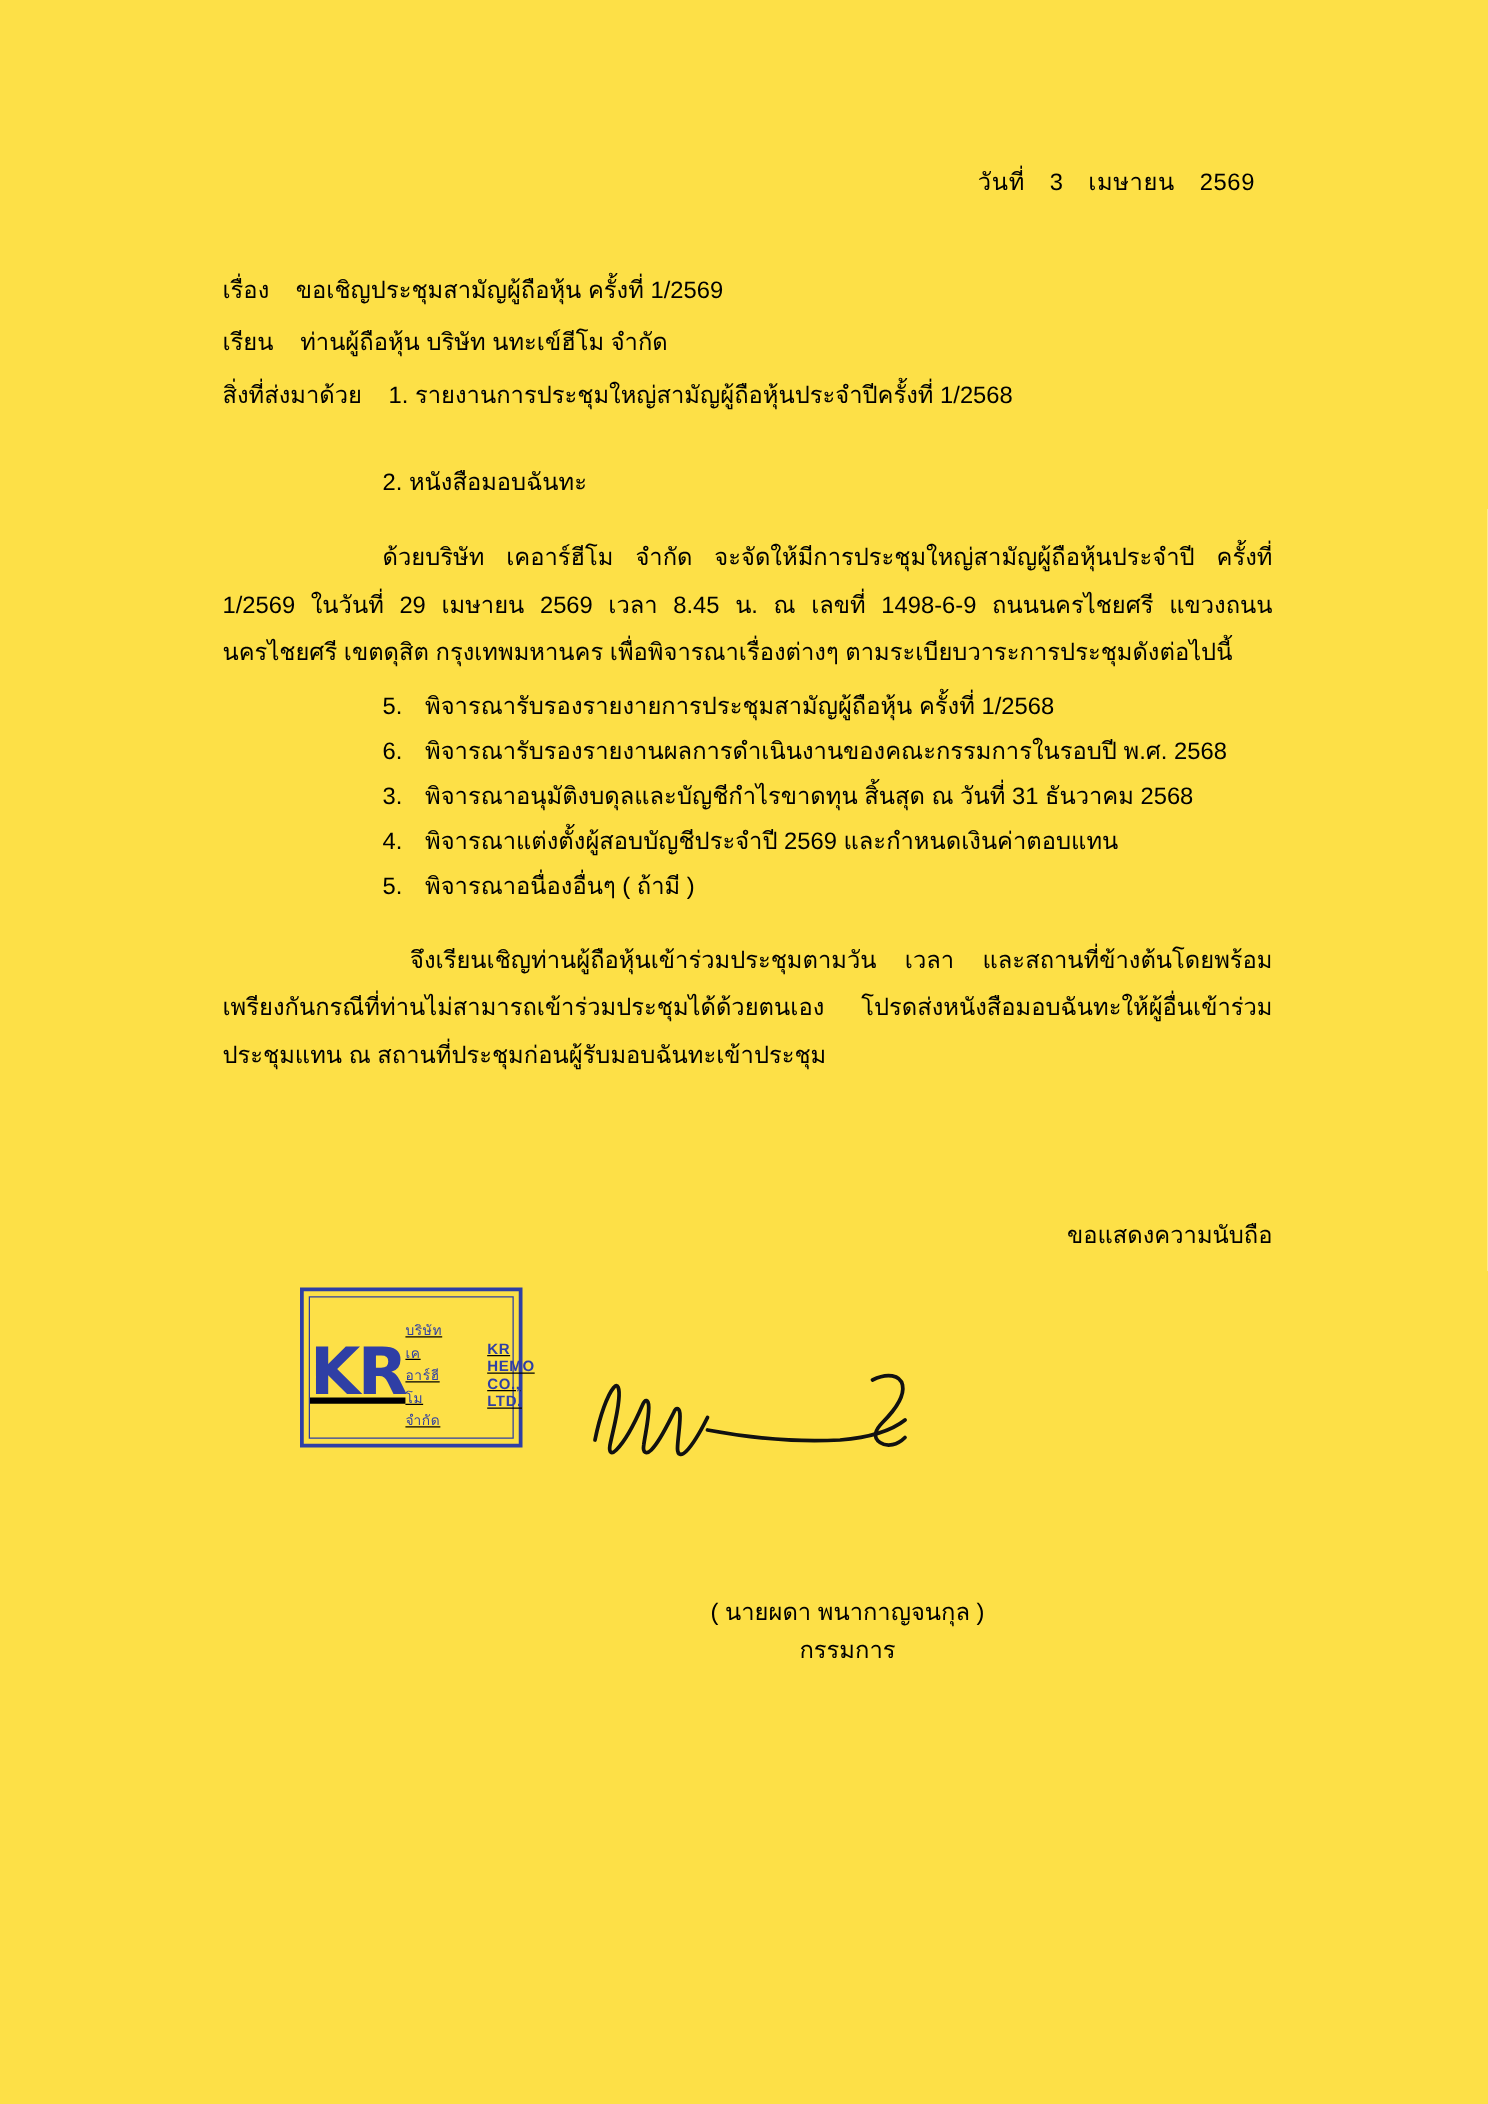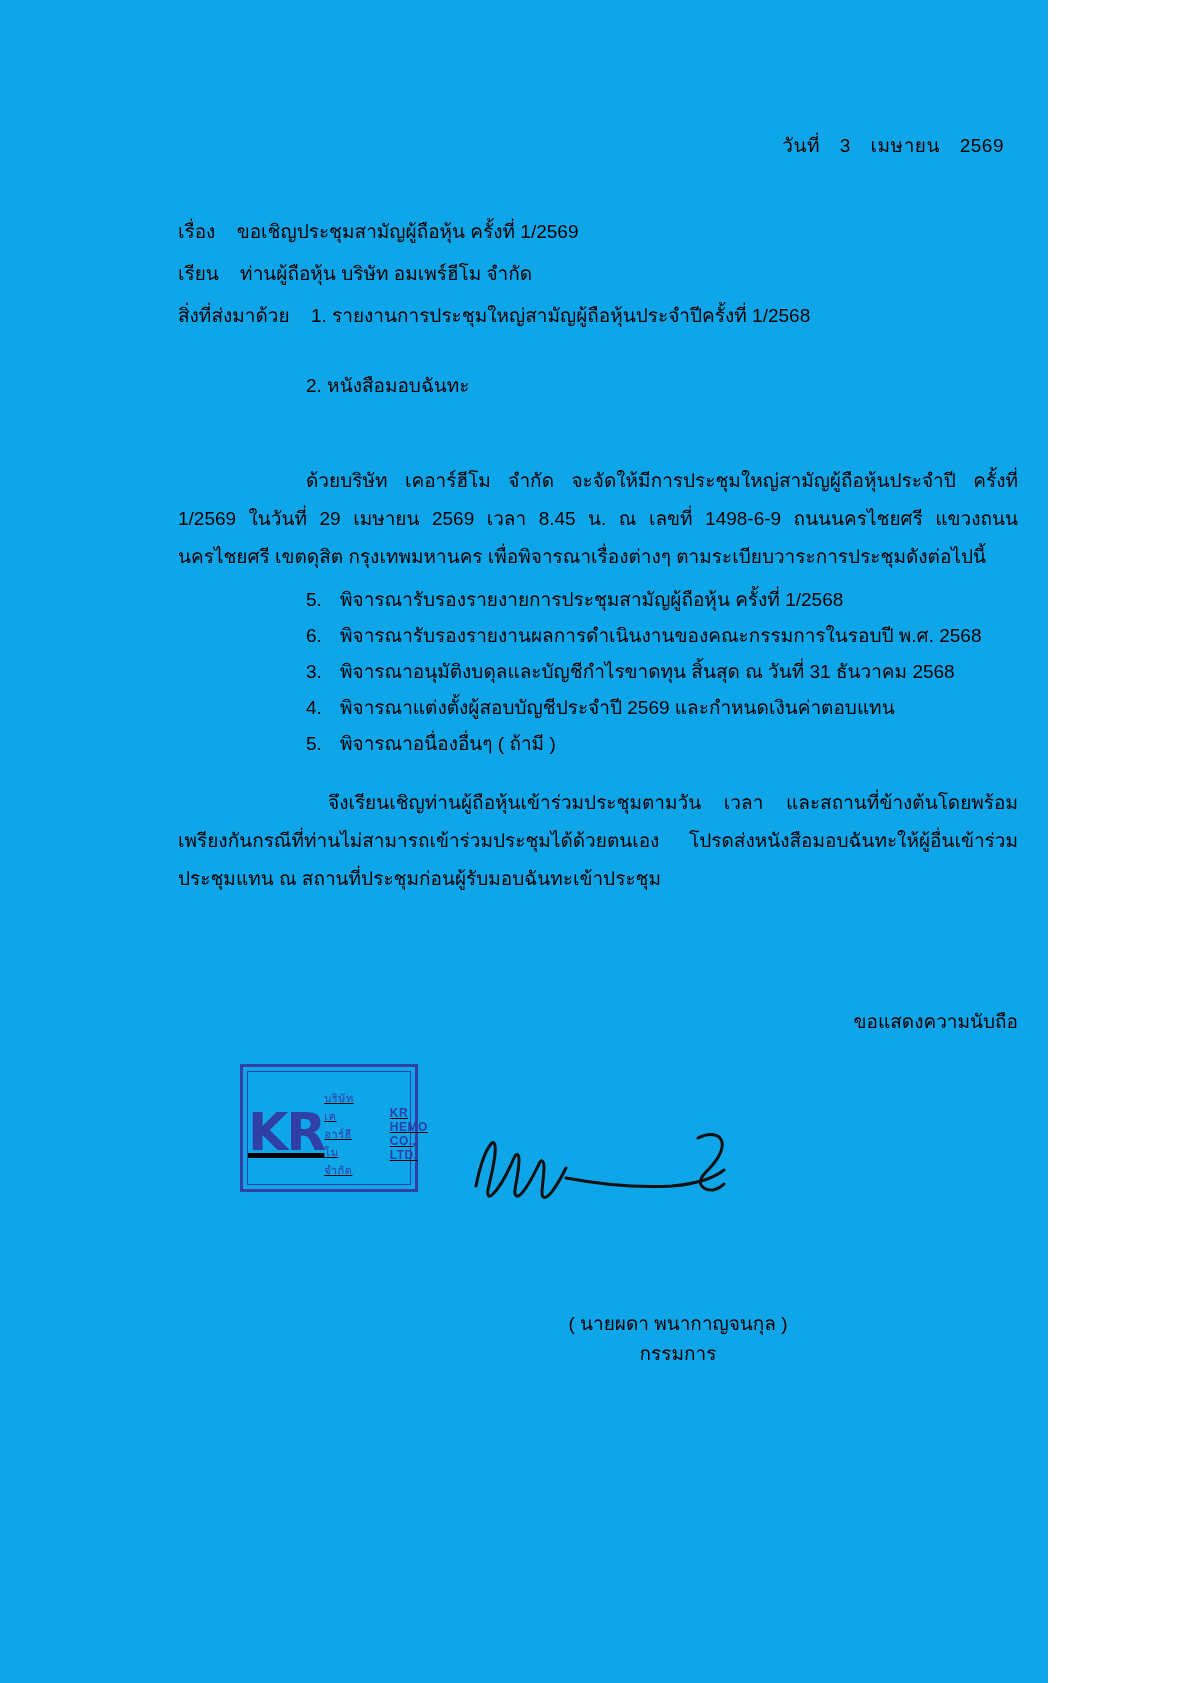--- a/index.html
+++ b/index.html
@@ -11,24 +11,23 @@
     width: 1190px;
     height: 1683px;
     position: relative;
     font-family: "Liberation Sans", sans-serif;
     color: #000000;
     overflow: hidden;
   }
   .page {
     position: absolute;
     top: 0; left: 0;
-    width: 1022px;
+    width: 1190px;
     height: 1683px;
-    background: #0ea5e9;
-    padding-left: 26px;
+    background: #fde047;
   }
   .doc-body {
     position: absolute;
     left: 178px;
     top: 130px;
     width: 840px;
   }
   .date-line {
     text-align: right;
     font-size: 19px;
@@ -40,21 +39,21 @@
   .field-row {
     font-size: 19px;
     margin-bottom: 12px;
     white-space: nowrap;
   }
   .field-label { display: inline-block; }
   .field-value { display: inline-block; margin-left: 16px; }
   .attach-second {
     font-size: 19px;
     margin-top: 40px;
-    margin-bottom: 62px;
+    margin-bottom: 28px;
     padding-left: 128px;
   }
   .para {
     font-size: 19px;
     line-height: 38px;
     text-align: justify;
     text-justify: inter-word;
     margin-bottom: 4px;
   }
   .para .indent { display: inline-block; width: 128px; }
@@ -162,21 +161,21 @@
       <span>2569</span>
     </div>
 
     <div class="field-row">
       <span class="field-label">เรื่อง</span>
       <span class="field-value">ขอเชิญประชุมสามัญผู้ถือหุ้น  ครั้งที่ 1/2569</span>
     </div>
 
     <div class="field-row">
       <span class="field-label">เรียน</span>
-      <span class="field-value">ท่านผู้ถือหุ้น  บริษัท  อมเพร์ฮีโม  จำกัด</span>
+      <span class="field-value">ท่านผู้ถือหุ้น  บริษัท  นทะเข์ฮีโม  จำกัด</span>
     </div>
 
     <div class="field-row">
       <span class="field-label">สิ่งที่ส่งมาด้วย</span>
       <span class="field-value">1. รายงานการประชุมใหญ่สามัญผู้ถือหุ้นประจำปีครั้งที่  1/2568</span>
     </div>
 
     <div class="attach-second">2. หนังสือมอบฉันทะ</div>
 
     <div class="para"><span class="indent"></span><span>ด้วยบริษัท   เคอาร์ฮีโม      จำกัด  จะจัดให้มีการประชุมใหญ่สามัญผู้ถือหุ้นประจำปี  ครั้งที่ 1/2569  ในวันที่  29  เมษายน  2569  เวลา   8.45  น. ณ   เลขที่  1498-6-9  ถนนนครไชยศรี   แขวงถนนนครไชยศรี  เขตดุสิต  กรุงเทพมหานคร  เพื่อพิจารณาเรื่องต่างๆ ตามระเบียบวาระการประชุมดังต่อไปนี้</span></div>

